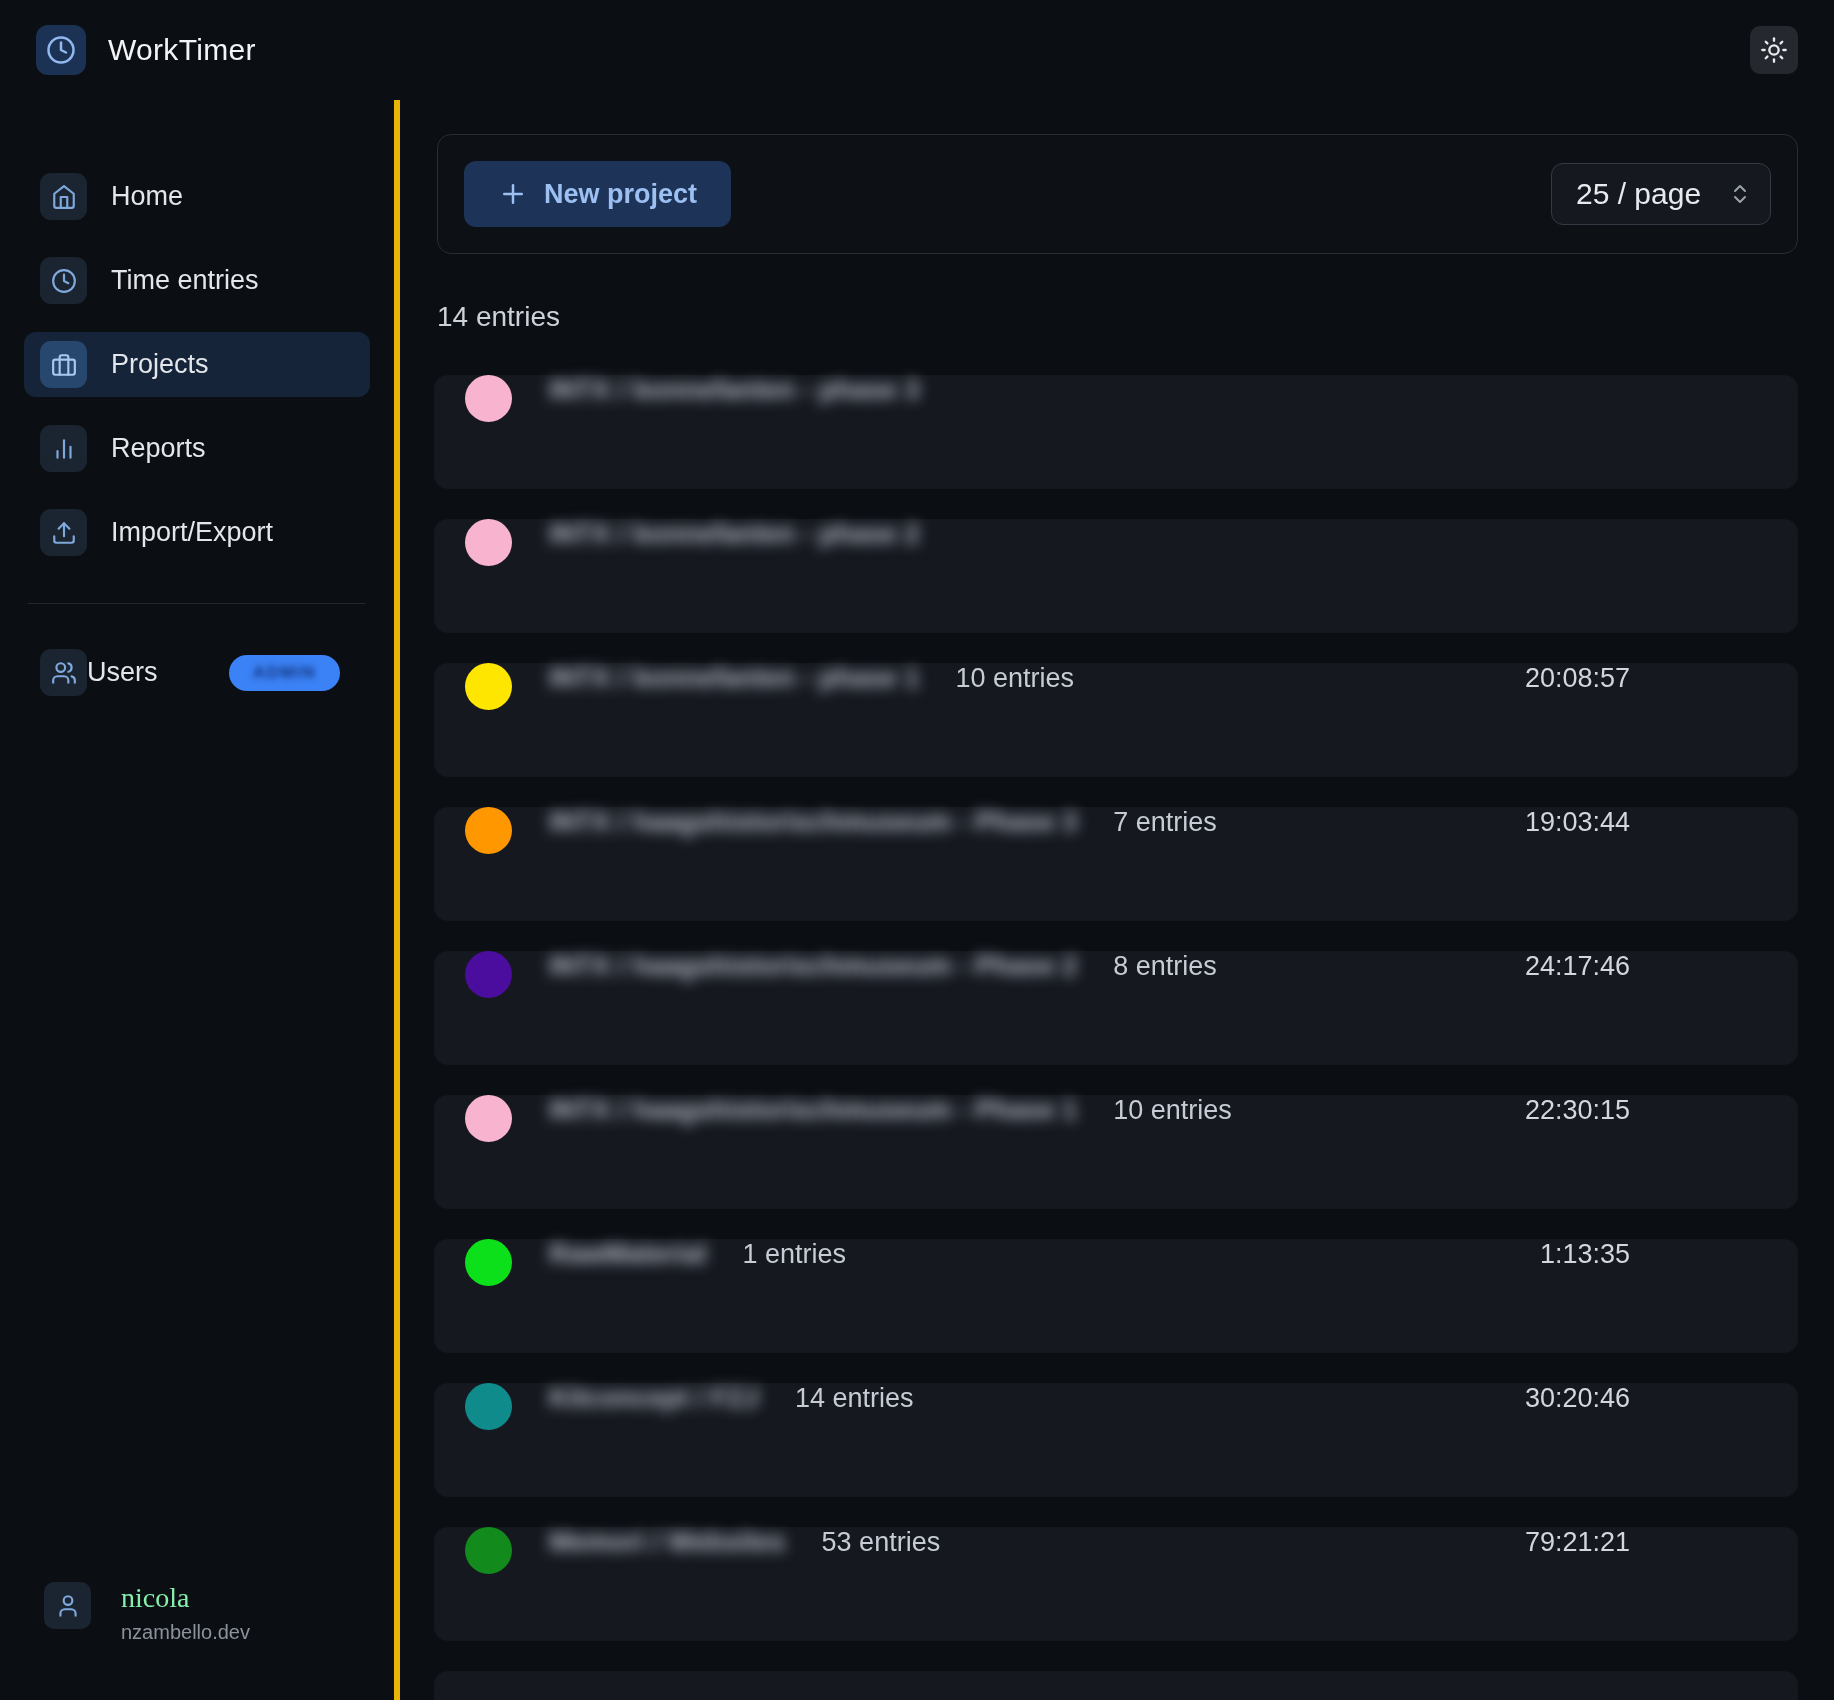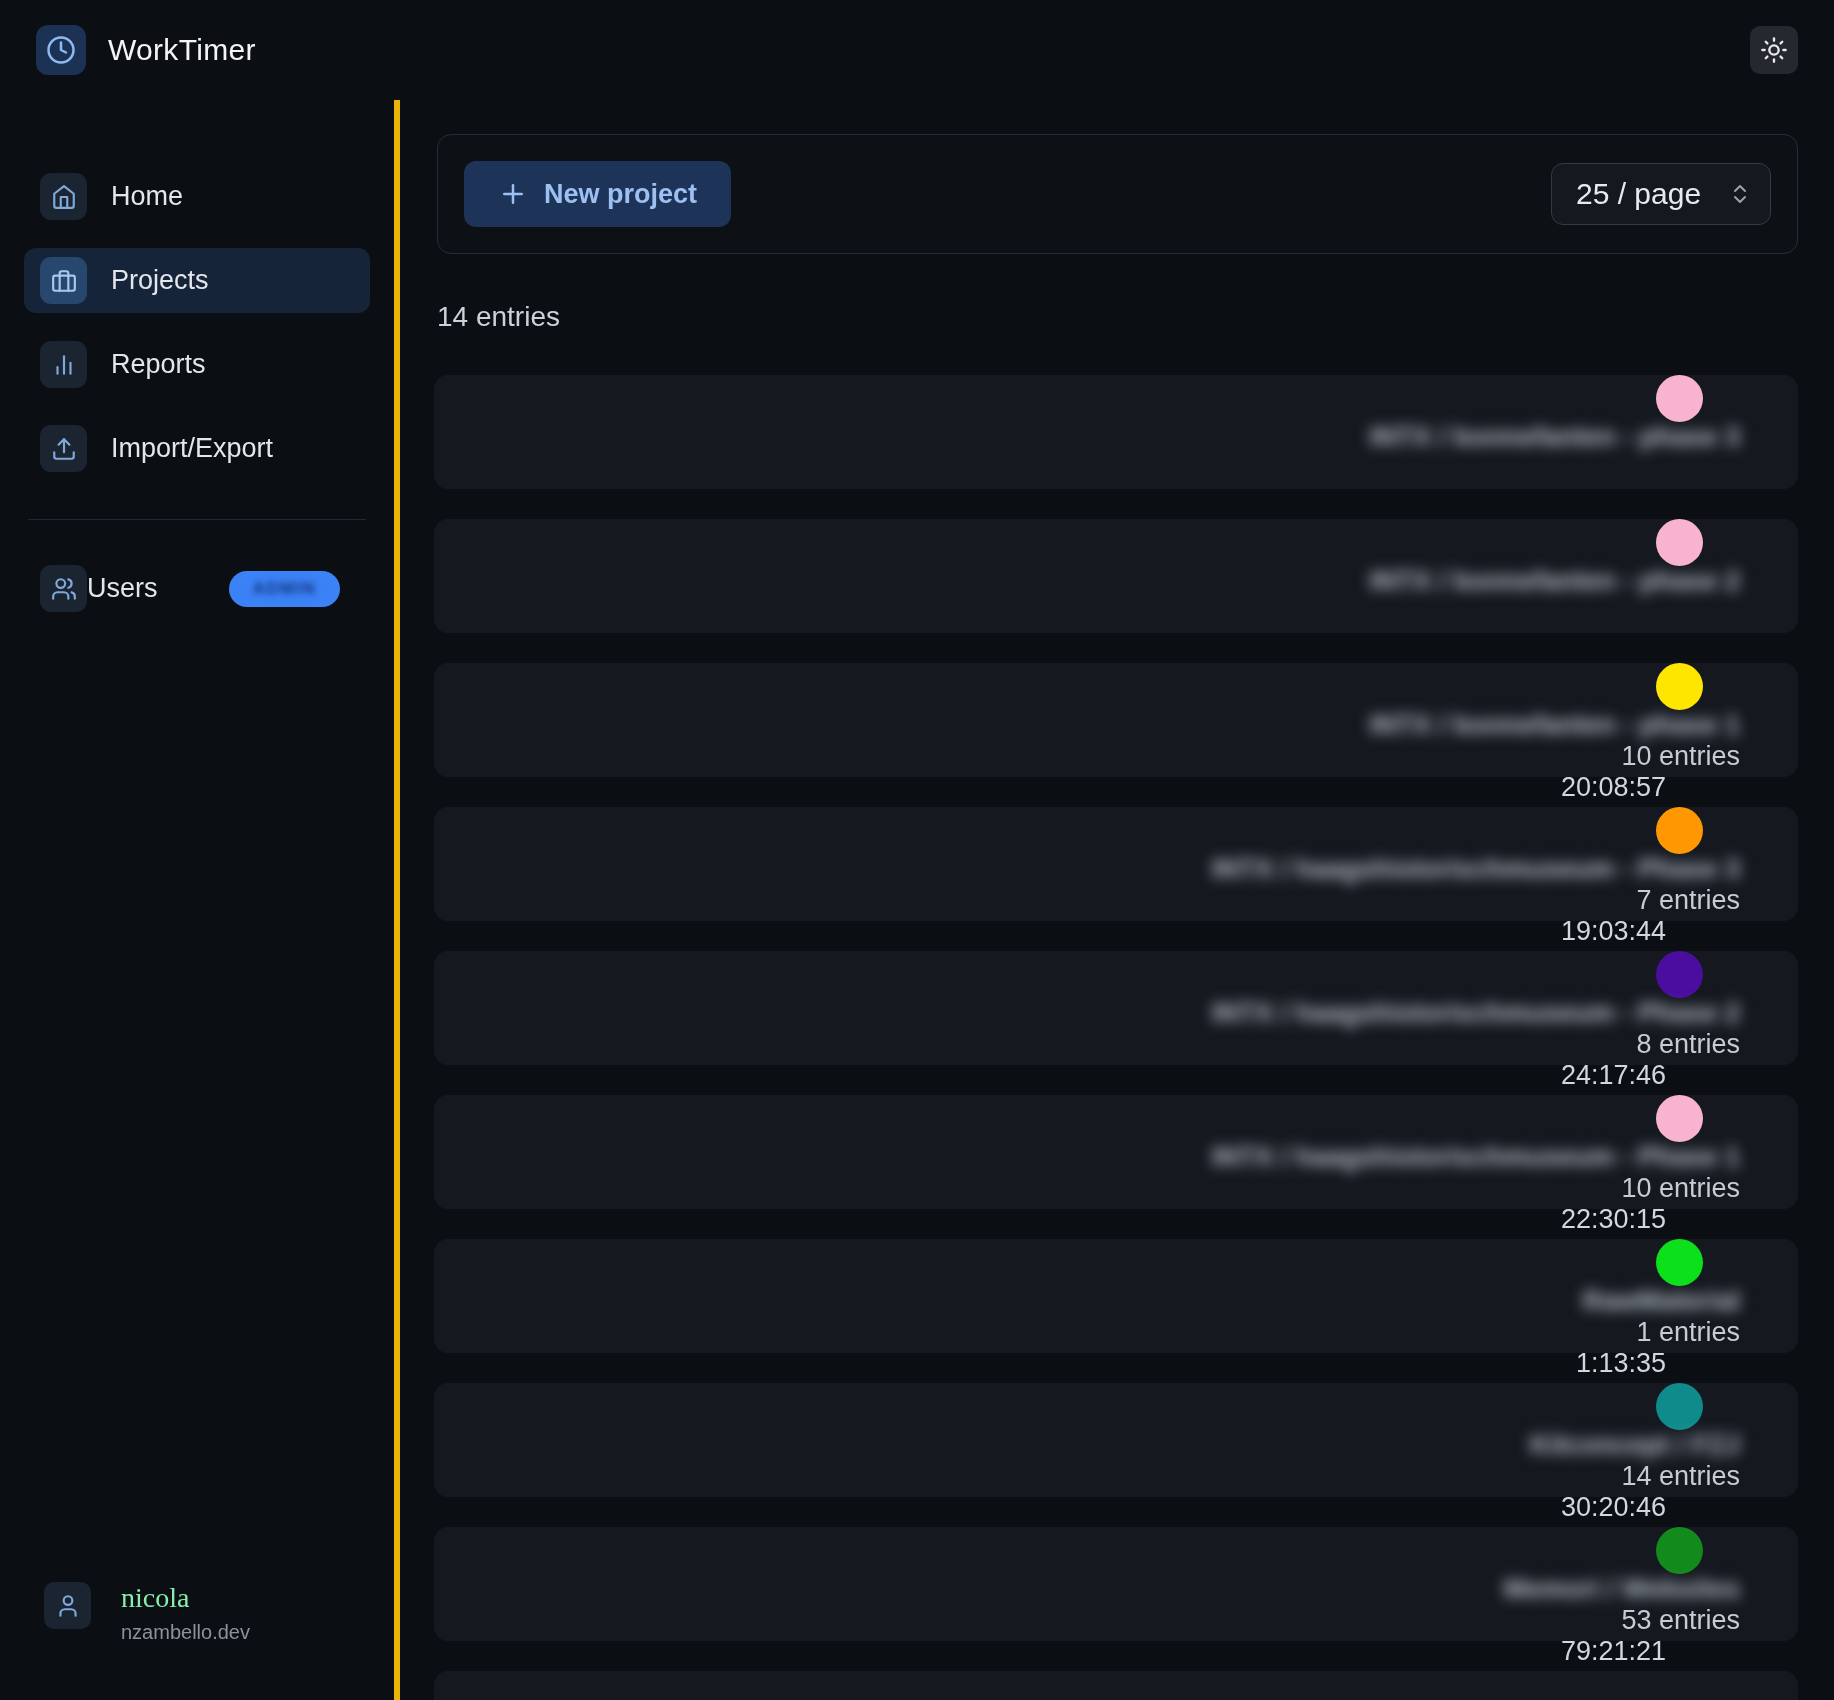--- a/index.html
+++ b/index.html
@@ -102,22 +102,22 @@
   .count-label {
     position: absolute; left: 437px; top: 301px;
     font-size: 28px; color: #ccd2d9;
   }
 
   .rows {
     position: absolute; left: 434px; top: 375px; width: 1364px;
   }
   .project-row {
     height: 114px; border-radius: 14px; background: #15181f;
-    display: flex; align-items: flex-end;
-    padding: 0 58px 0 31px; margin-bottom: 30px; cursor: pointer; flex-direction: column;
+    display: flex; align-items: flex-start;
+    padding: 0 58px 0 31px; margin-bottom: 30px; cursor: pointer;
   }
   .dot { width: 47px; height: 47px; border-radius: 50%; margin-right: 37px; flex: none; }
   .proj-name {
     font-size: 27px; font-weight: 600; color: #b6bec9;
     filter: blur(7px); white-space: nowrap;
   }
   .proj-entries { font-size: 27px; color: #c6ccd4; margin-left: 36px; white-space: nowrap; }
   .row-spacer { flex: 1; }
   .proj-time { font-size: 27px; color: #d2d7de; margin-right: 74px; white-space: nowrap; }
   .gear-btn {
@@ -161,20 +161,31 @@
     <div class="tile">
           <span class="ic">
             <svg viewBox="0 0 24 24" fill="none" stroke="currentColor" stroke-width="2" stroke-linecap="round" stroke-linejoin="round">
               <path d="m3 9 9-7 9 7v11a2 2 0 0 1-2 2H5a2 2 0 0 1-2-2z"></path>
               <polyline points="9 22 9 12 15 12 15 22"></polyline>
             </svg>
           </span>
         </div>
     <span class="nav-label">Home</span>
   </div>
+      <div class="nav-item">
+    <div class="tile">
+          <span class="ic">
+            <svg viewBox="0 0 24 24" fill="none" stroke="currentColor" stroke-width="2" stroke-linecap="round" stroke-linejoin="round">
+              <circle cx="12" cy="12" r="10"></circle>
+              <polyline points="12 6 12 12 16 14"></polyline>
+            </svg>
+          </span>
+        </div>
+    <span class="nav-label">Time entries</span>
+  </div>
       <div class="nav-item active">
     <div class="tile">
           <span class="ic">
             <svg viewBox="0 0 24 24" fill="none" stroke="currentColor" stroke-width="2" stroke-linecap="round" stroke-linejoin="round">
               <rect x="2" y="7" width="20" height="14" rx="2"></rect>
               <path d="M16 21V5a2 2 0 0 0-2-2h-4a2 2 0 0 0-2 2v16"></path>
             </svg>
           </span>
         </div>
     <span class="nav-label">Projects</span>

